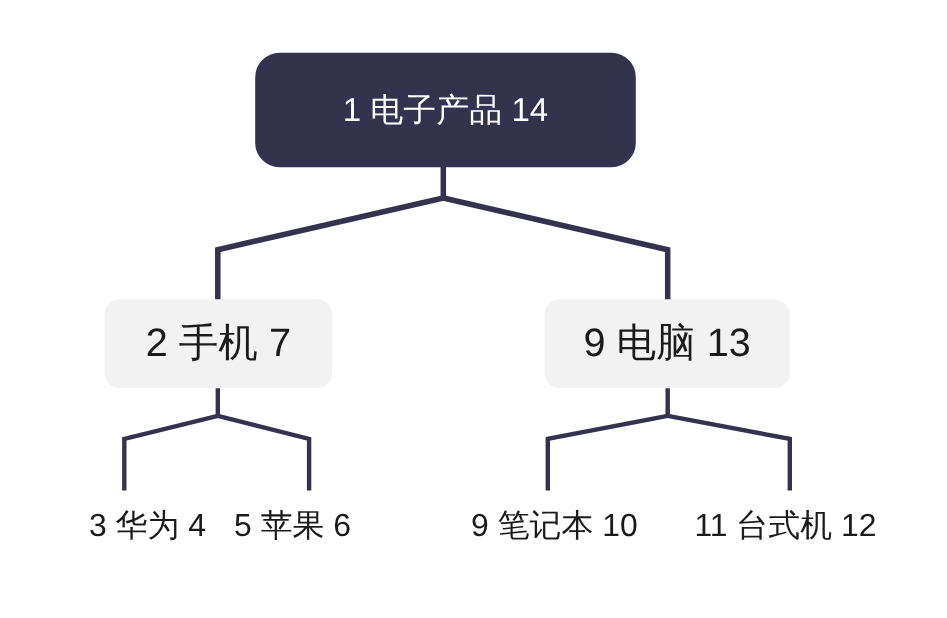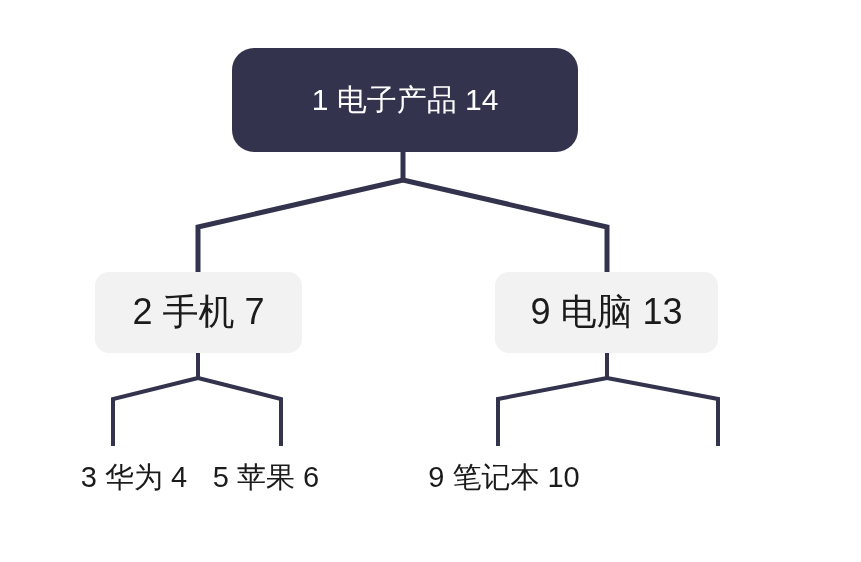--- a/index.html
+++ b/index.html
@@ -93,14 +93,15 @@
   <div class="node node-branch node-branch-left">2 手机 7</div>
 
   <div class="node node-branch node-branch-right">9 电脑 13</div>
 
   <div class="node node-leaf node-leaf-1">3 华为 4</div>
 
   <div class="node node-leaf node-leaf-2">5 苹果 6</div>
 
   <div class="node node-leaf node-leaf-3">9 笔记本 10</div>
 
+  <div class="node node-leaf node-leaf-4">11 台式机 12</div>
 
 </div>
 
 </body></html>

